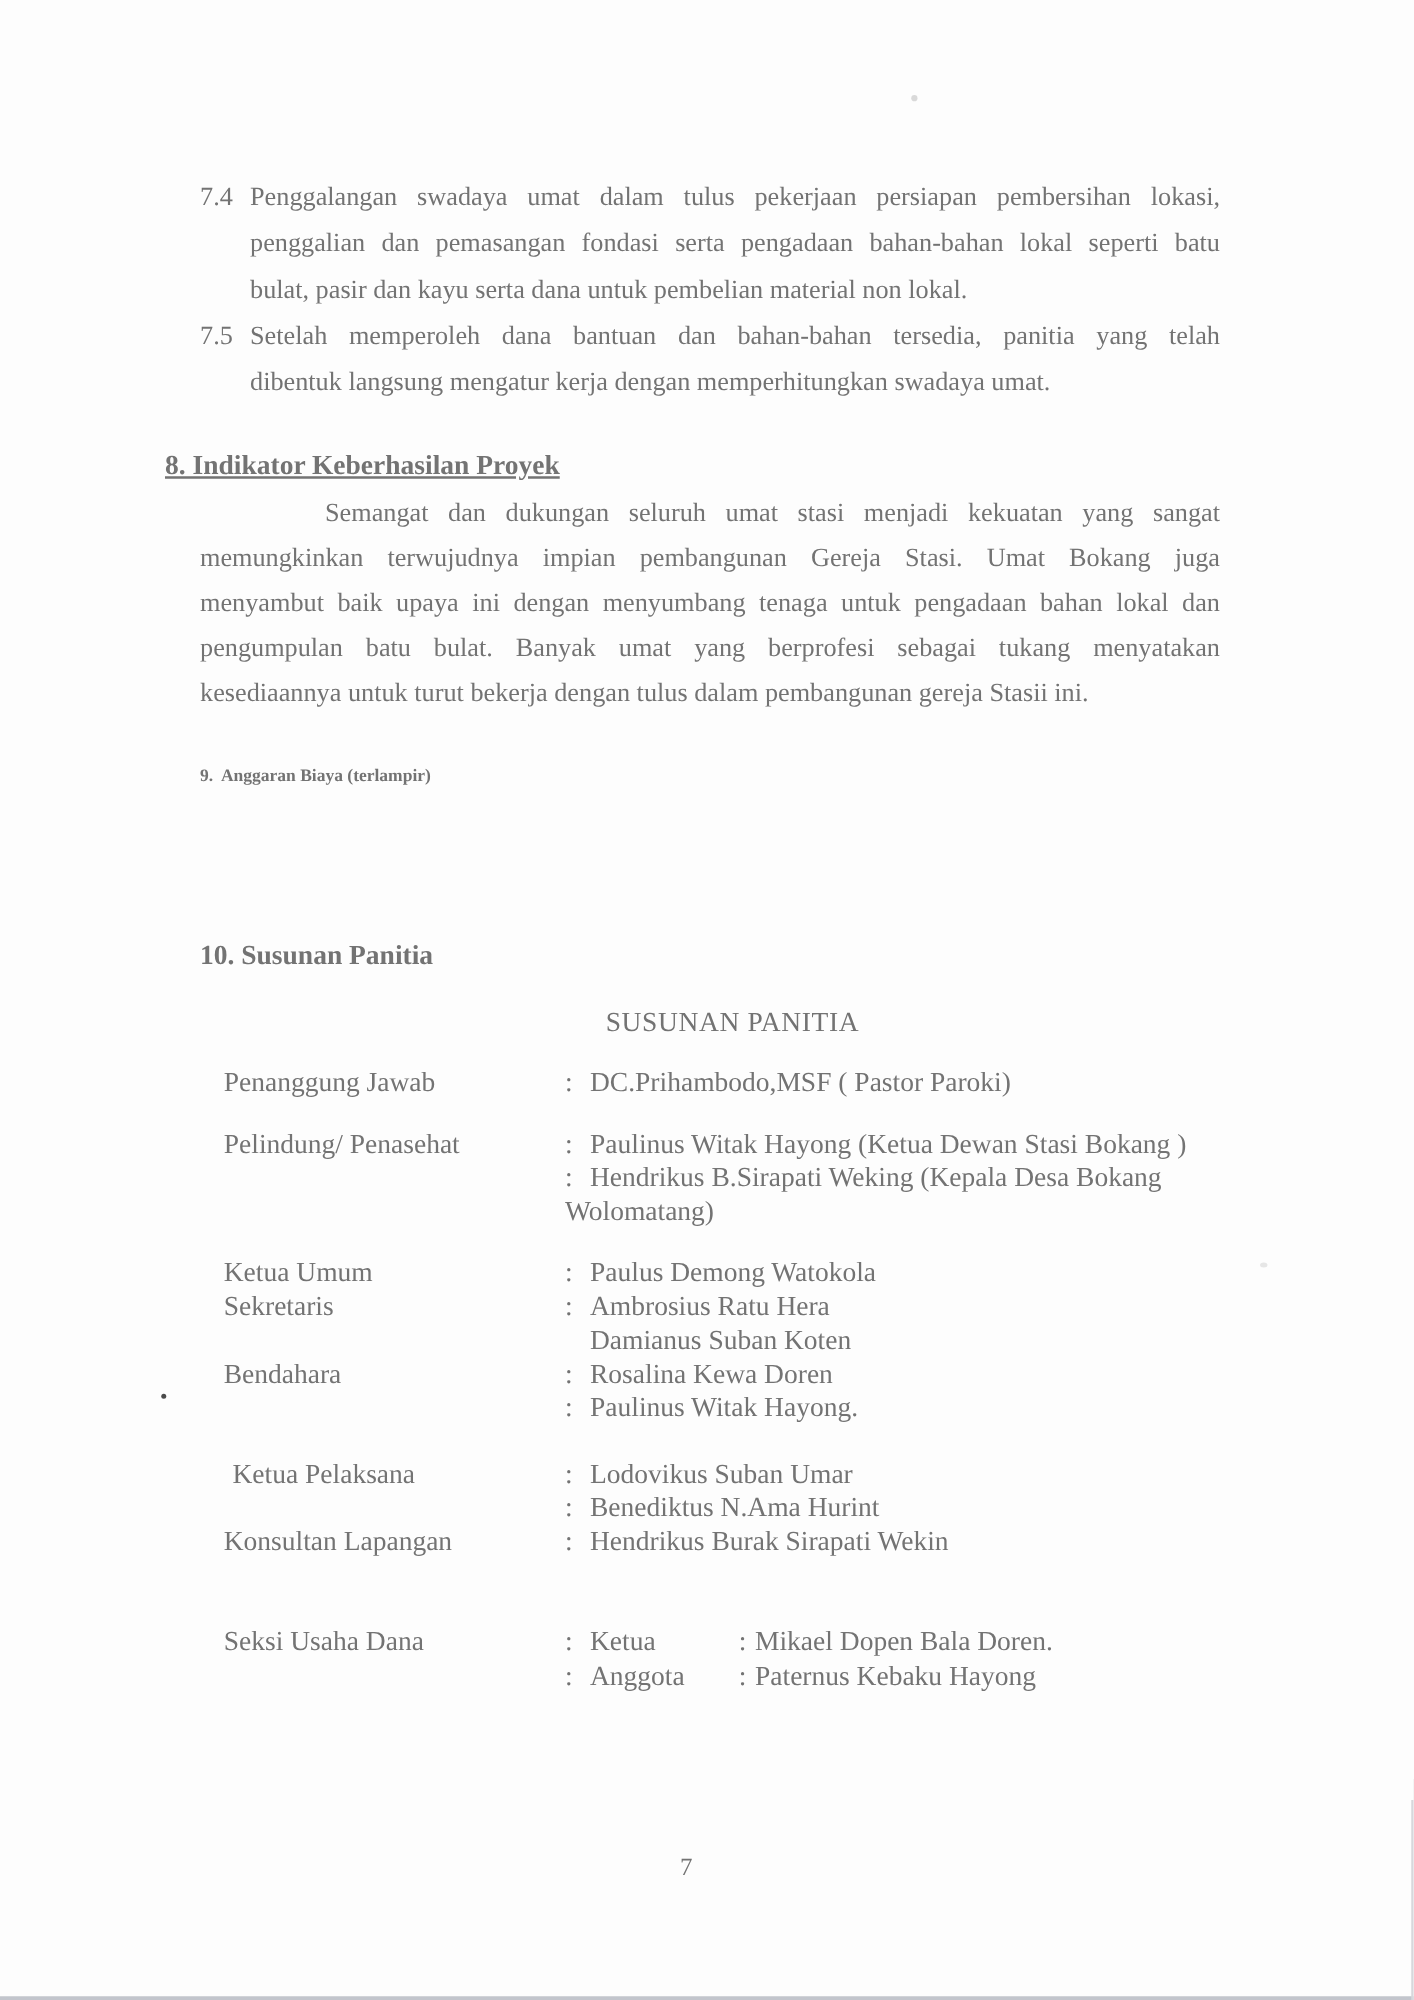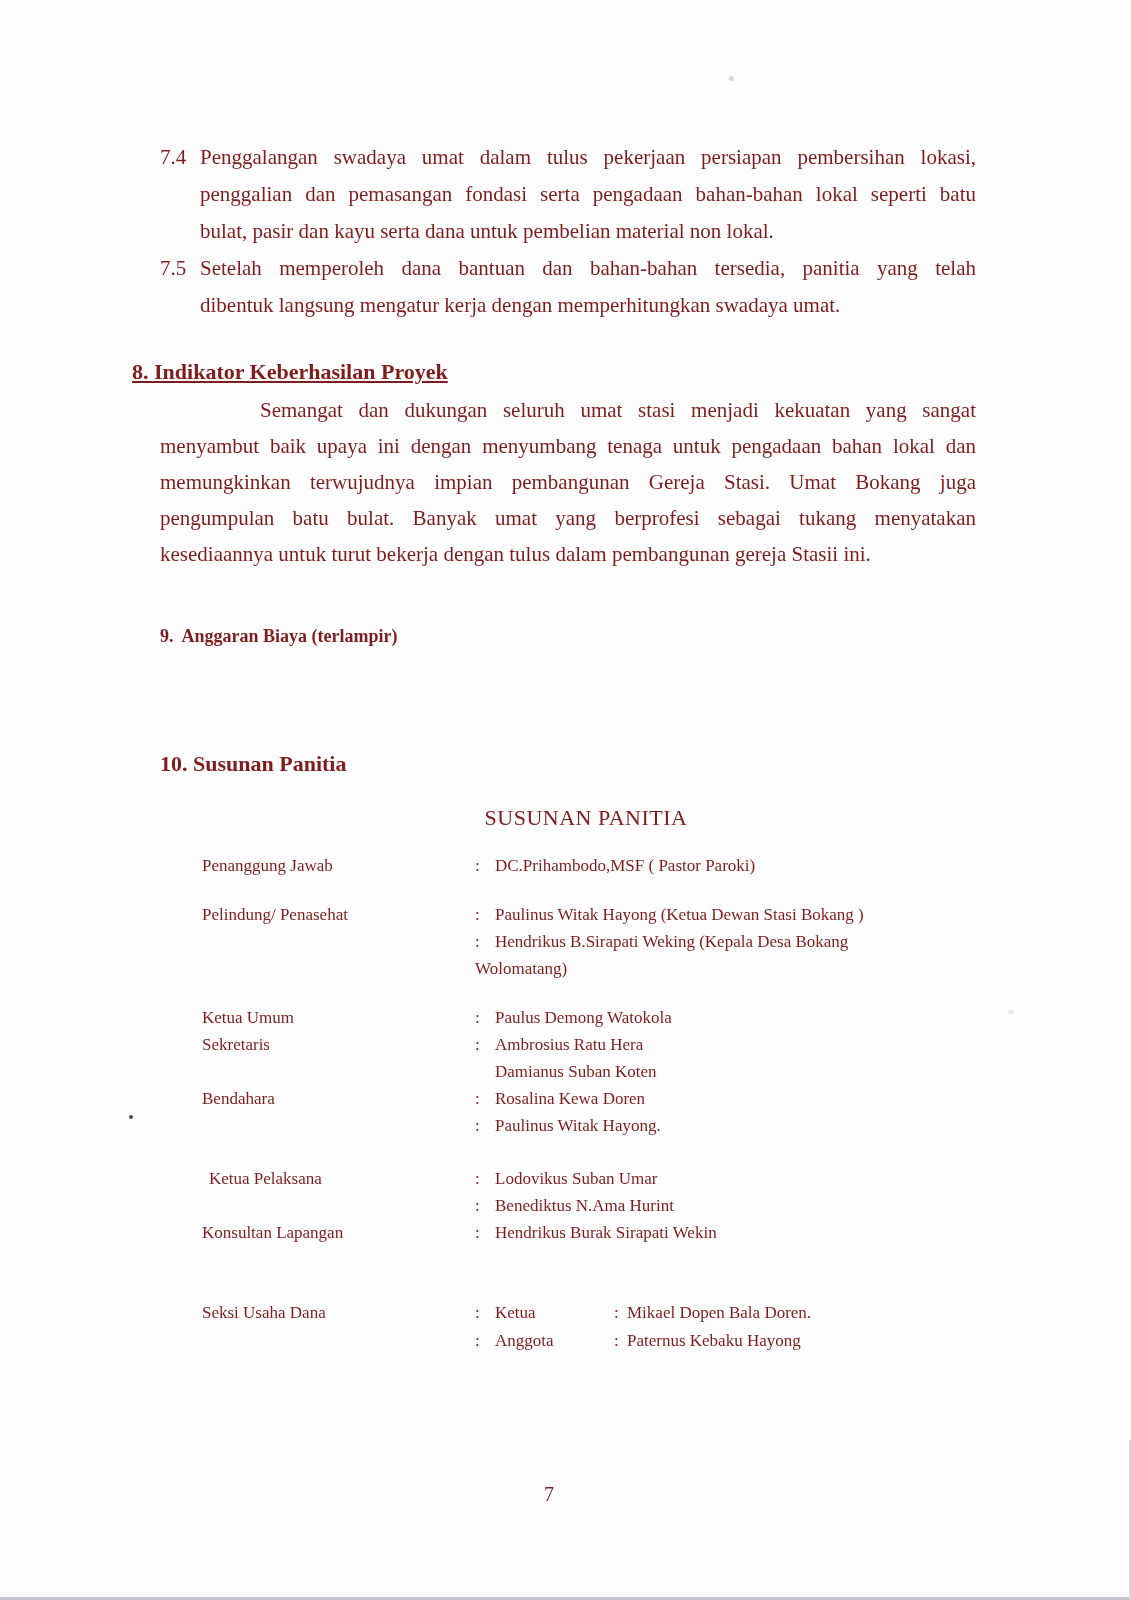--- a/index.html
+++ b/index.html
@@ -2,45 +2,45 @@
 <html><head>
 <meta charset="utf-8">
 <style>
   html,body { margin:0; padding:0; background:#e8e8e8; }
   .page {
     position:relative;
     width:1131px; height:1600px;
     margin:0 auto;
     background:#fdfdfd;
     font-family:"Liberation Serif","DejaVu Serif",serif;
-    color:#7f1d1d;
+    color:#737373;
     overflow:hidden;
   }
   
   .numlist { position:absolute; top:139px; left:160px; width:816px; font-size:21px; }
   .numitem { display:flex; }
   .numcell { flex:0 0 40px; line-height:37px; }
   .numtext { flex:1; }
   .jline { line-height:37px; text-align:justify; text-align-last:justify; }
   .jline.last { text-align-last:left; }
 
   
   .h8 { position:absolute; top:358px; left:132px; font-size:22px; font-weight:bold; line-height:28px;text-decoration:underline; }
   .p8 { position:absolute; top:392px; left:160px; width:816px; font-size:21px; }
   .p8 .jline { line-height:36px; }
   .p8 .jline.first { padding-left:100px; }
 
-  .h9  { position:absolute; top:622px; left:160px; font-size:18px; font-weight:bold; line-height:28px;text-align:right; }
+  .h9  { position:absolute; top:608px; left:160px; font-size:14px; font-weight:bold; line-height:28px;text-align:right; }
   .h10 { position:absolute; top:750px; left:160px; font-size:22px; font-weight:bold; line-height:28px; }
 
   .ctitle { position:absolute; top:804px; left:0; width:1090px; text-align:center;
             font-size:22px; font-weight:normal; line-height:28px; letter-spacing:0.5px;margin-left:41px; }
 
   
-  .committee { position:absolute; top:852px; left:202px; width:800px; font-size:17px; }
+  .committee { position:absolute; top:852px; left:179px; width:800px; font-size:22px; }
   .cgroup { }
   .g1 { margin-bottom:22px; }
   .g2 { margin-bottom:22px; }
   .g3 { }
   .g4 { margin-bottom:26px; }
   .g5 { margin-bottom:53px; }
   .crow { display:flex; line-height:27px; }
   .g6 .crow { line-height:28px; }
   .lbl { flex:0 0 273px; }
   .lbl.ind { padding-left:7px; box-sizing:border-box; }
@@ -78,22 +78,22 @@
       <div class="numtext">
         <div class="jline">Setelah memperoleh dana bantuan dan bahan-bahan tersedia, panitia yang telah</div>
         <div class="jline last">dibentuk langsung mengatur kerja dengan memperhitungkan swadaya umat.</div>
       </div>
     </div>
   </div>
 
   <div class="h8">8. Indikator Keberhasilan Proyek</div>
   <div class="p8">
     <div class="jline first">Semangat dan dukungan seluruh umat stasi menjadi kekuatan yang sangat</div>
+    <div class="jline">memungkinkan terwujudnya impian pembangunan Gereja Stasi. Umat Bokang juga</div>
     <div class="jline">menyambut baik upaya ini dengan menyumbang tenaga untuk pengadaan bahan lokal dan</div>
-    <div class="jline">memungkinkan terwujudnya impian pembangunan Gereja Stasi. Umat Bokang juga</div>
     <div class="jline">pengumpulan batu bulat. Banyak umat yang berprofesi sebagai tukang menyatakan</div>
     <div class="jline last">kesediaannya untuk turut bekerja dengan tulus dalam pembangunan gereja Stasii ini.</div>
   </div>
 
   <div class="h9">9.&nbsp; Anggaran Biaya (terlampir)</div>
   <div class="h10">10. Susunan Panitia</div>
 
   <div class="ctitle">SUSUNAN PANITIA</div>
 
   <div class="committee">

